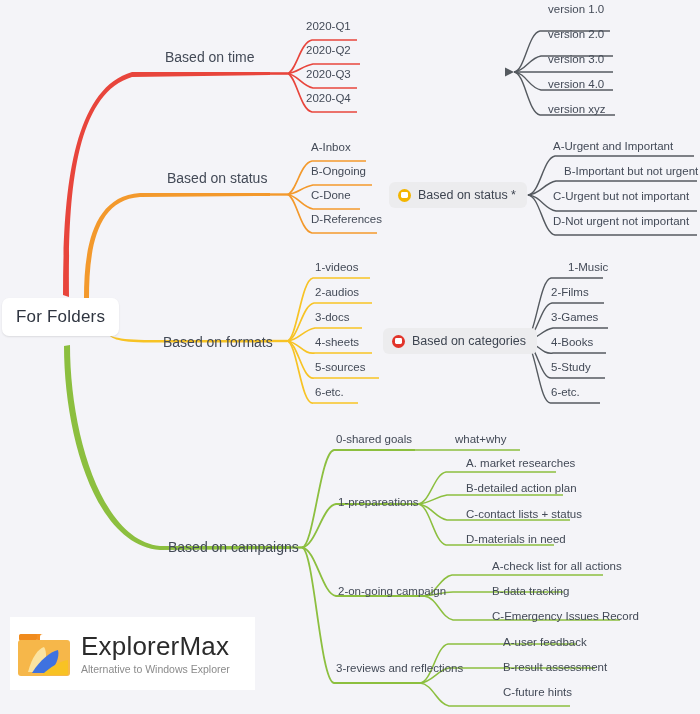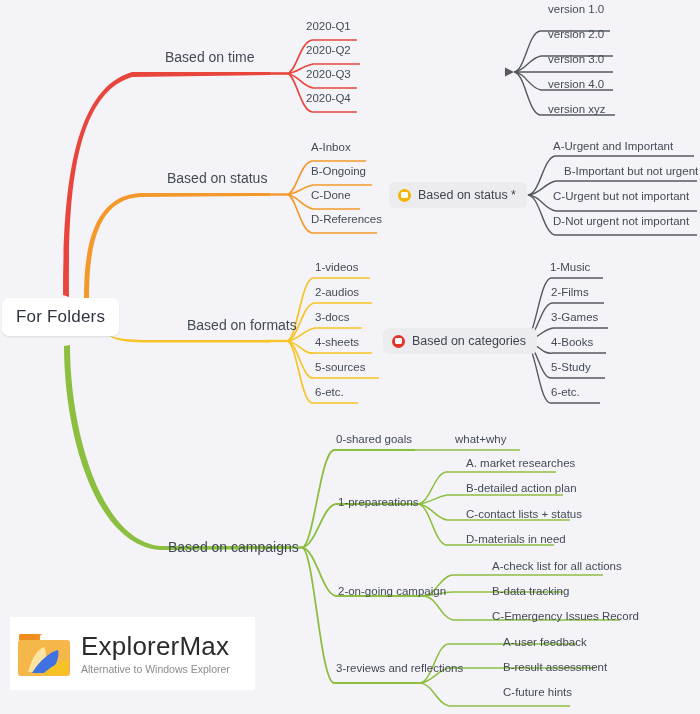--- a/index.html
+++ b/index.html
@@ -174,21 +174,21 @@
   </svg>
 
   <div class="node root" style="left:2px;top:298px;">
     <span>For Folders</span>
   </div>
 
   <div class="node lvl1" style="left:165px;top:49px;">Based on time</div>
 
   <div class="node lvl1" style="left:167px;top:170px;">Based on status</div>
 
-  <div class="node lvl1" style="left:163px;top:317px;margin-left:24px;">Based on formats</div>
+  <div class="node lvl1" style="left:163px;top:334px;">Based on formats</div>
 
   <div class="node lvl1" style="left:168px;top:539px;">Based on campaigns</div>
 
   <div class="node leaf" style="left:306px;top:20px;">2020-Q1</div>
   <div class="node leaf" style="left:306px;top:44px;">2020-Q2</div>
   <div class="node leaf" style="left:306px;top:68px;">2020-Q3</div>
   <div class="node leaf" style="left:306px;top:92px;">2020-Q4</div>
 
   <div class="node leaf" style="left:311px;top:141px;">A-Inbox</div>
   <div class="node leaf" style="left:311px;top:165px;">B-Ongoing</div>
@@ -234,21 +234,21 @@
   </div>
   <div class="node leaf" style="left:553px;top:140px;">A-Urgent and Important</div>
   <div class="node leaf" style="left:553px;top:165px;margin-left:11px;">B-Important but not urgent</div>
   <div class="node leaf" style="left:553px;top:190px;">C-Urgent but not important</div>
   <div class="node leaf" style="left:553px;top:215px;">D-Not urgent not important</div>
 
   <div class="node boxnode" style="left:383px;top:328px;">
     <span class="dot red"></span>
     <span>Based on categories</span>
   </div>
-  <div class="node leaf" style="left:550px;top:261px;">1-Music</div>
+  <div class="node leaf" style="left:568px;top:261px;">1-Music</div>
   <div class="node leaf" style="left:551px;top:286px;">2-Films</div>
   <div class="node leaf" style="left:551px;top:311px;">3-Games</div>
   <div class="node leaf" style="left:551px;top:336px;">4-Books</div>
   <div class="node leaf" style="left:551px;top:361px;">5-Study</div>
   <div class="node leaf" style="left:551px;top:386px;">6-etc.</div>
 
   <div class="logo">
     <svg class="logo-mark" viewBox="0 0 56 50">
       <path d="M3,8 h16 l4,5 h1 v-5 a3,3 0 0 1 3,-3 h-21 a3,3 0 0 0 -3,3 z" fill="#f59022"></path>
       <rect x="3" y="5" width="18" height="7" rx="2" fill="#f08b1d"></rect>

